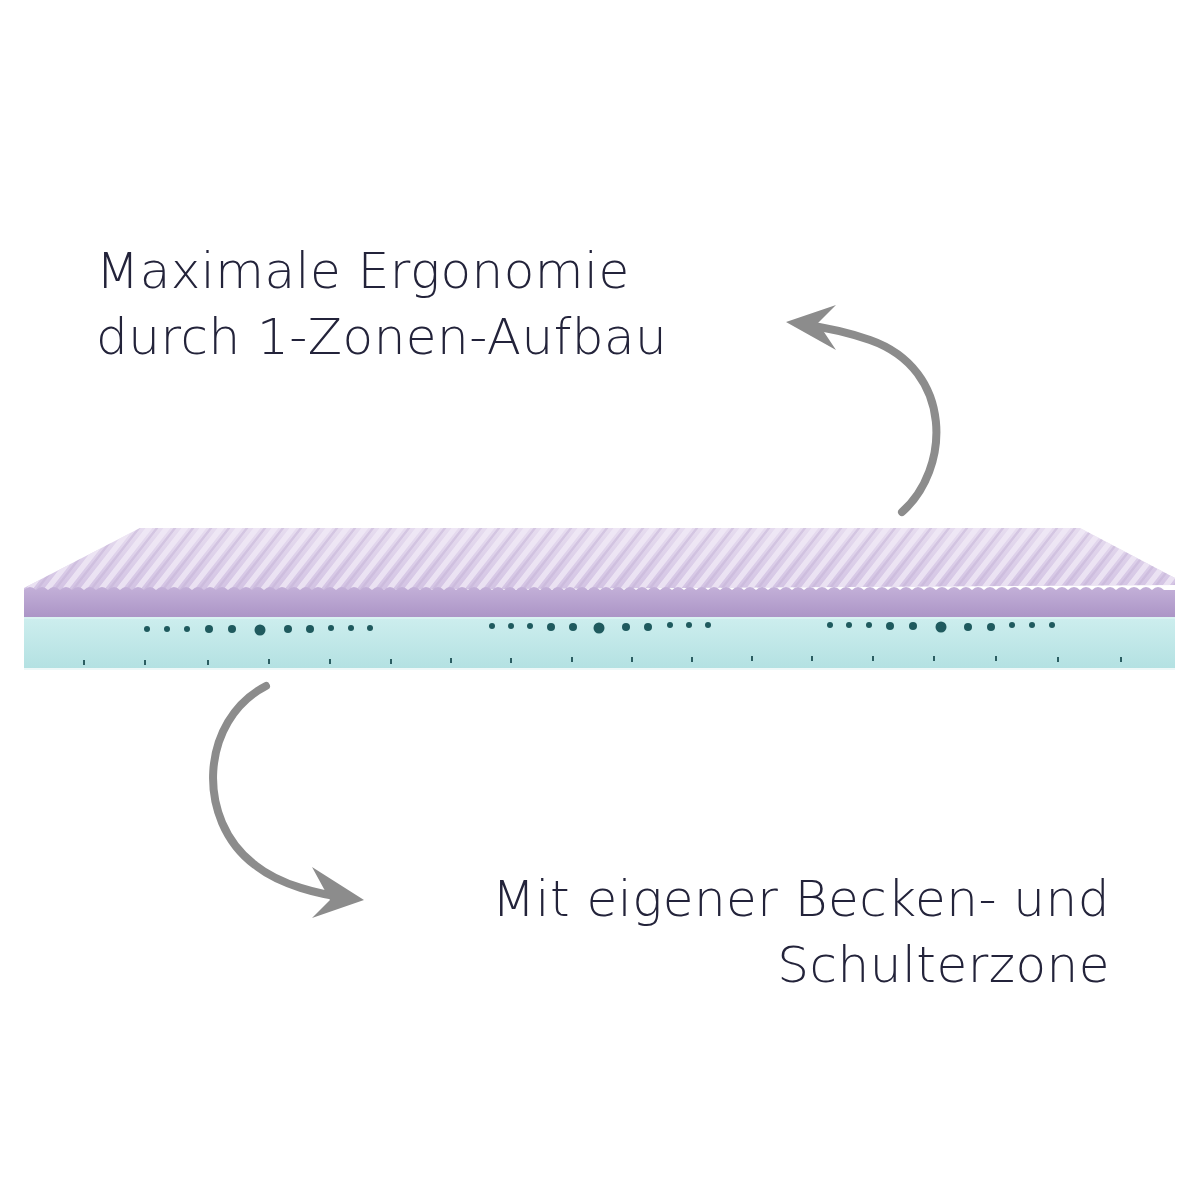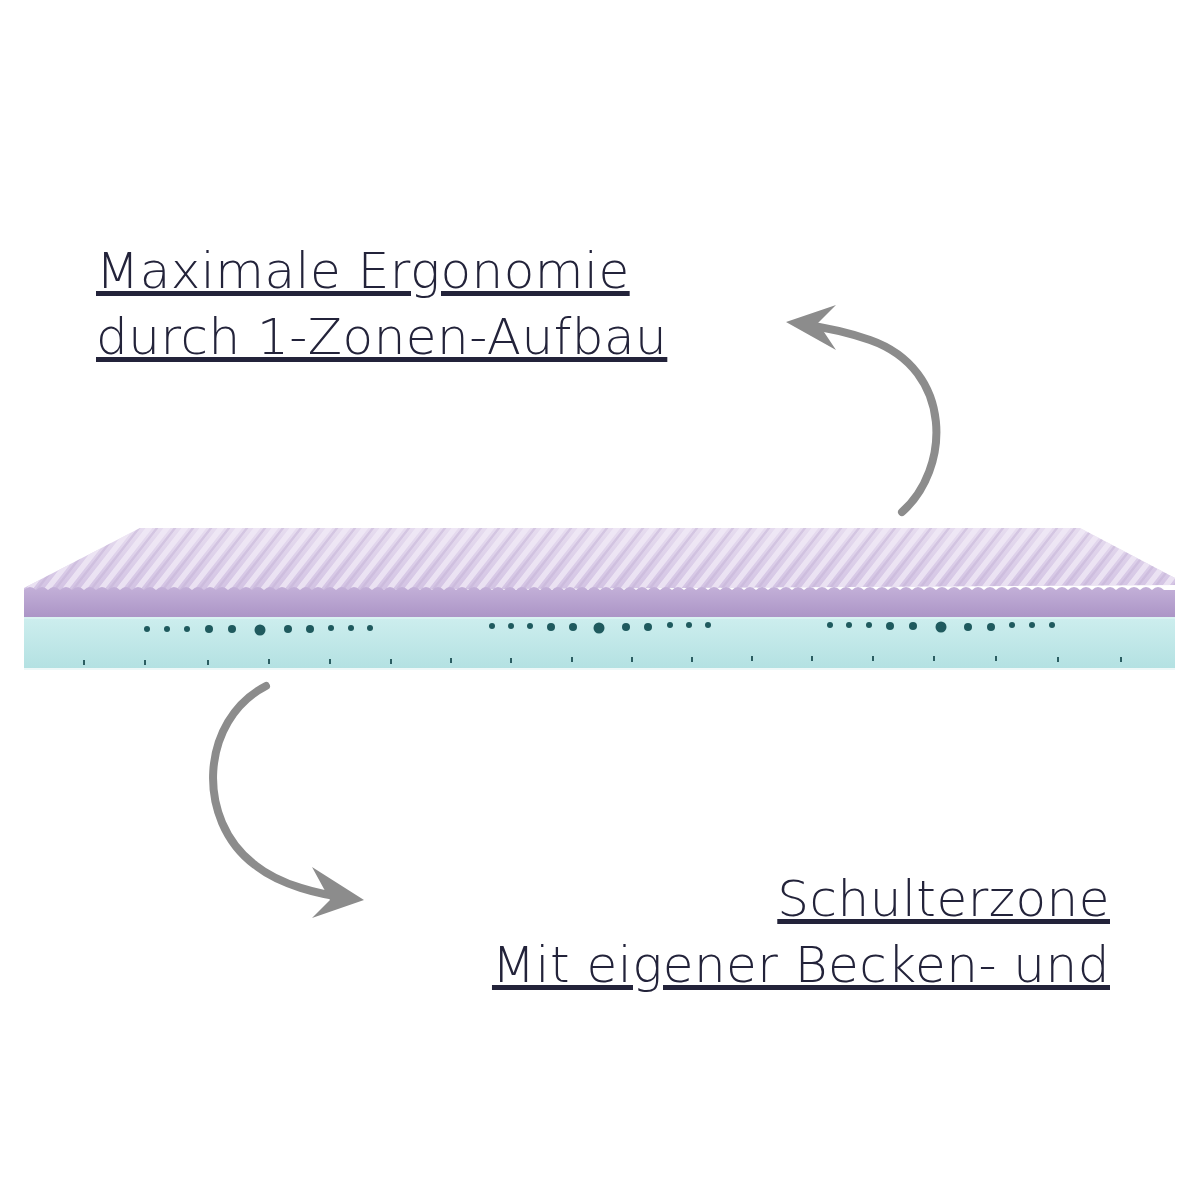--- a/index.html
+++ b/index.html
@@ -29,21 +29,21 @@
     .caption-top {
       left: 96px;
       top: 238px;
       text-align: left;
     }
     .caption-bottom {
       right: 90px;
       top: 866px;
       text-align: right;
     }
-    .caption span { display: block; text-decoration: underline; }
+    .caption span { display: block; }
     svg.layer {
       position: absolute;
       left: 0;
       top: 0;
     }
   </style>
 </head>
 <body>
 
 <div class="canvas">
@@ -164,17 +164,17 @@
     <path d="M266,686 C200,720 195,820 255,865 C280,885 320,895 350,898" fill="none" stroke="#8c8c8c" stroke-width="8" stroke-linecap="round"></path>
     <path d="M364,900 L312,918 L330,900 L312,867 Z" fill="#8c8c8c"></path>
   </svg>
 
   <div class="caption caption-top">
     <span>Maximale Ergonomie</span>
     <span>durch 1-Zonen-Aufbau</span>
   </div>
 
   <div class="caption caption-bottom">
+    <span>Mit eigener Becken- und</span>
     <span>Schulterzone</span>
-    <span>Mit eigener Becken- und</span>
   </div>
 
 </div>
 
 </body></html>

